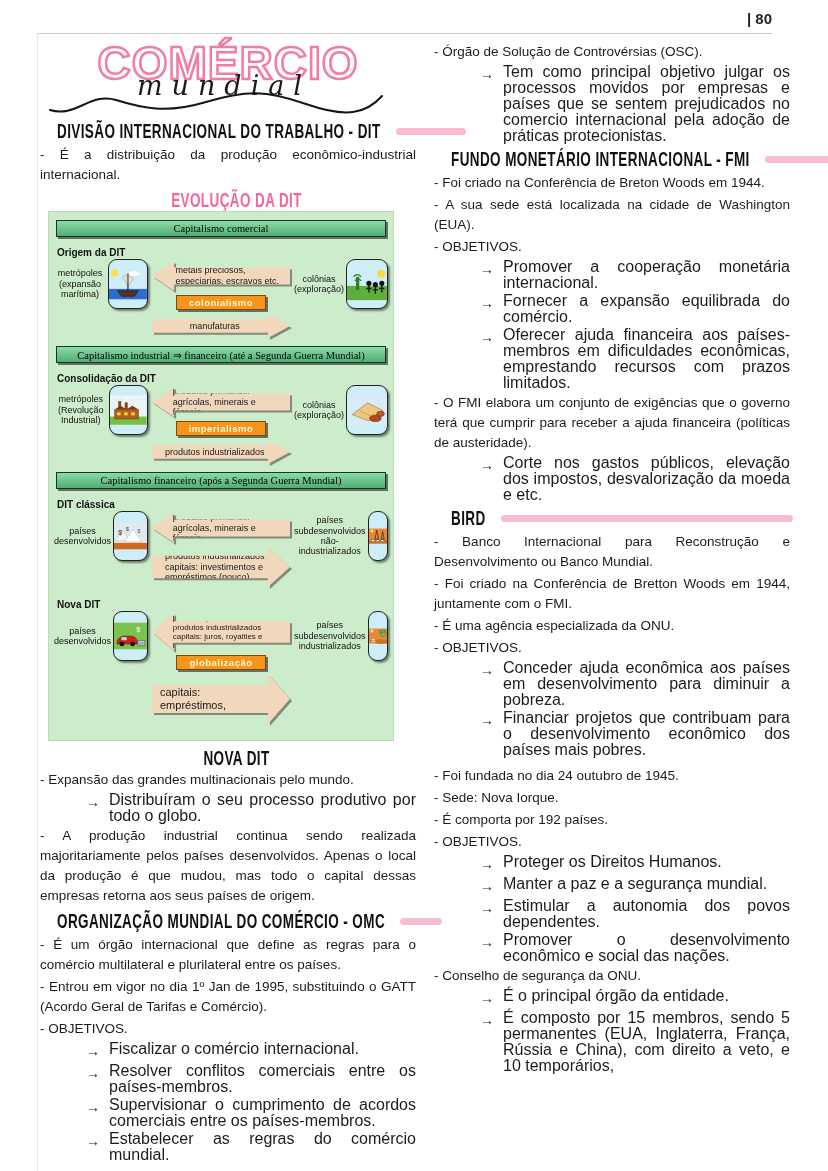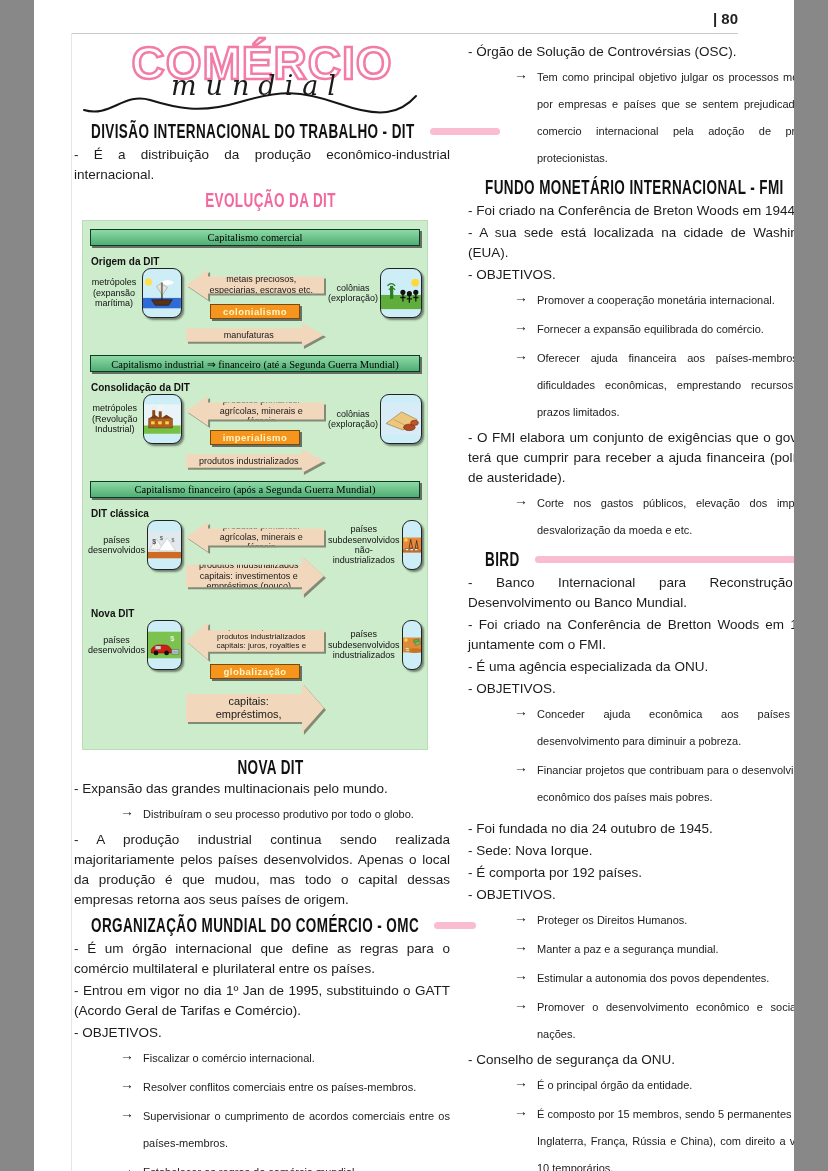--- a/index.html
+++ b/index.html
@@ -1,18 +1,18 @@
 <!DOCTYPE html>
 <html><head>
 <meta charset="utf-8">
 <style>
   * { margin:0; padding:0; box-sizing:border-box; }
   html,body { background:#888; }
   .page {
-    position:relative; width:760px; height:1171px; margin:0 auto;
+    position:relative; width:828px; height:1171px; margin:0 auto;
     background:#ffffff; overflow:hidden;
     font-family:"Liberation Sans", sans-serif; color:#1c1c1c;
   }
   .tline { position:absolute; top:33px; left:37px; right:56px; height:1px; background:#c9c9c9; }
   .vline { position:absolute; top:33px; left:37px; bottom:0; width:1px; background:#e6e6e6; }
   .pagenum { position:absolute; top:10px; right:56px; font-weight:bold; font-size:15px; color:#222; }
 
   .columns { position:absolute; top:40px; left:40px; display:flex; gap:18px; }
   .col-l { width:376px; }
   .col-r { width:356px; }
@@ -33,28 +33,28 @@
 
   
   .h { display:flex; align-items:center; gap:15px; margin:8px 0 6px 0;padding-left:17px; }
   .ht {
     display:inline-block; font-weight:bold; font-size:13.5px; letter-spacing:.4px;
     transform:scaleY(1.45); transform-origin:center left; white-space:nowrap; color:#111;
   }
   .hl { display:inline-block; height:7px; border-radius:4px; background:#f9bcd0; flex:none; }
   .center-h { text-align:center; margin:10px 0 4px 0; }
   .center-h .ht { transform:scaleY(1.45); transform-origin:center center; }
-  .evo-title { text-align:left; margin:4px 0 12px 0; }
+  .evo-title { text-align:left; margin:4px 0 3px 0; }
   .evo-title .ht { color:#f2679c; transform-origin:center center; }
 
   
   .dash { font-size:13.5px; line-height:20px; text-align:justify; margin:2px 0; }
   .arr { display:flex; gap:9px; padding-left:46px; margin:2px 0; }
   .arr .ag { flex:none; font-size:14px; line-height:20px; }
-  .arr .tx { flex:1; font-size:11px; line-height:27px; text-align:justify; }
+  .arr .tx { flex:1; font-size:16px; line-height:16px; text-align:justify; }
   section { margin-bottom:8px; }
 
   
   .dg {
     width:346px; margin:2px 0 4px 8px; background:#cdeccb;
     padding:6px 5px 8px 5px; border:1px solid #b9ddb6;
   }
   .bar {
     margin:2px 2px; height:17px; background:linear-gradient(#8ed9a6,#4fae74);
     border:1px solid #0c3d20; box-shadow:2px 2px 0 rgba(45,45,45,.65);
@@ -63,21 +63,21 @@
   .bar span { font-family:"Liberation Serif", serif; font-weight:normal; font-size:10.5px; color:#000; }
   .dg-row { margin:3px 0 6px 0; }
   .dg-row-label { font-weight:bold; font-size:10px; color:#111; margin:10px 0 1px 3px; }
   .dg-cols { display:flex; align-items:flex-start; }
   .nd { width:94px; display:flex; flex-direction:row; align-items:center; gap:2px; flex:none; }
   .nd-label { font-size:9px; line-height:1.15; text-align:center; white-space:pre-line; color:#111; }
   .ill { border:1.5px solid #222; border-radius:9px; box-shadow:2px 2px 2px rgba(0,0,0,.45); background:#cdeef7; }
   .ctr { flex:1; display:flex; flex-direction:column; align-items:center; justify-content:center; gap:4px; padding:2px 4px; }
   .arrow {
     width:100%; background:#f1d7bb; display:flex; align-items:center; justify-content:center;
-    text-align:center; font-size:9px; line-height:1.18; white-space:pre-line; color:#1a1a1a;
+    text-align:left; font-size:9px; line-height:1.18; white-space:pre-line; color:#1a1a1a;
   }
   .awrap { filter:drop-shadow(2px 2px 0 rgba(70,60,50,.55)); width:100%; }
   .aL { clip-path:polygon(0 50%, 16% 0, 16% 22%, 100% 22%, 100% 78%, 16% 78%, 16% 100%); padding:2px 8px 2px 15%; }
   .aR { clip-path:polygon(0 22%, 84% 22%, 84% 0, 100% 50%, 84% 100%, 84% 78%, 0 78%); padding:2px 15% 2px 8px; }
   .tag {
     background:#f5951e; border:1px solid #7a4a08; color:#fff6c8; font-weight:bold;
     font-size:9.5px; padding:1px 12px; box-shadow:2px 2px 0 rgba(60,60,60,.7); letter-spacing:.5px;
   }
 </style>
 </head>

